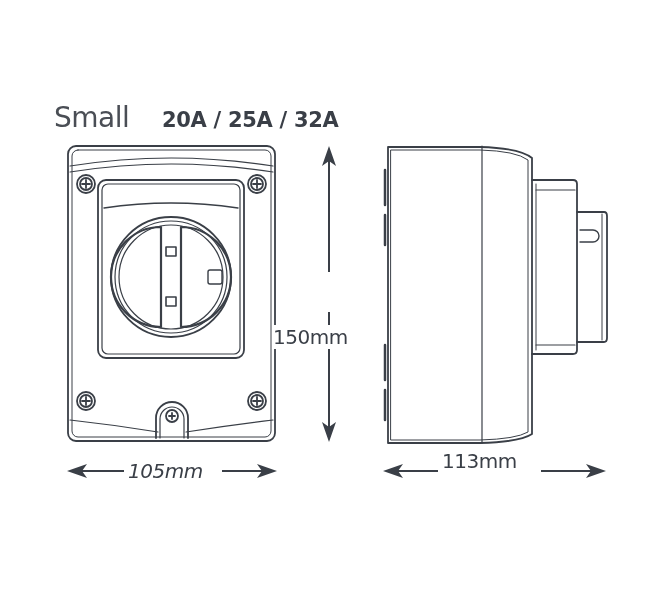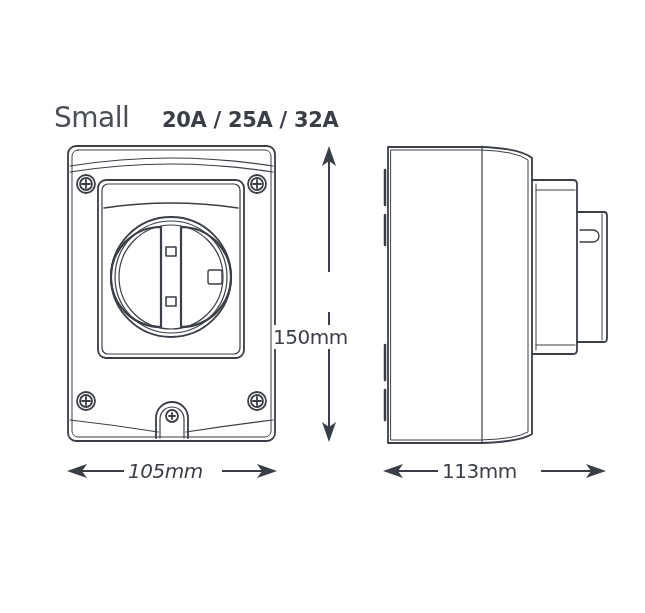--- a/index.html
+++ b/index.html
@@ -95,13 +95,13 @@
   <g fill="#3a3f47" stroke="#3a3f47">
     <line x1="396" y1="471" x2="438" y2="471" stroke-width="2"></line>
     <line x1="541" y1="471" x2="592" y2="471" stroke-width="2"></line>
     <path d="M383,471 L403,464 L398,471 L403,478 Z" stroke="none"></path>
     <path d="M606,471 L586,464 L591,471 L586,478 Z" stroke="none"></path>
   </g>
 </svg>
 
 <div class="dim-label" style="left:273px; top:281px;margin-top:44px;">150mm</div>
 <div class="dim-label" style="left:128px; top:459px;font-style:italic;">105mm</div>
-<div class="dim-label" style="left:442px; top:459px;">113mm</div>
+<div class="dim-label" style="left:442px; top:449px;">113mm</div>
 
 </body></html>

